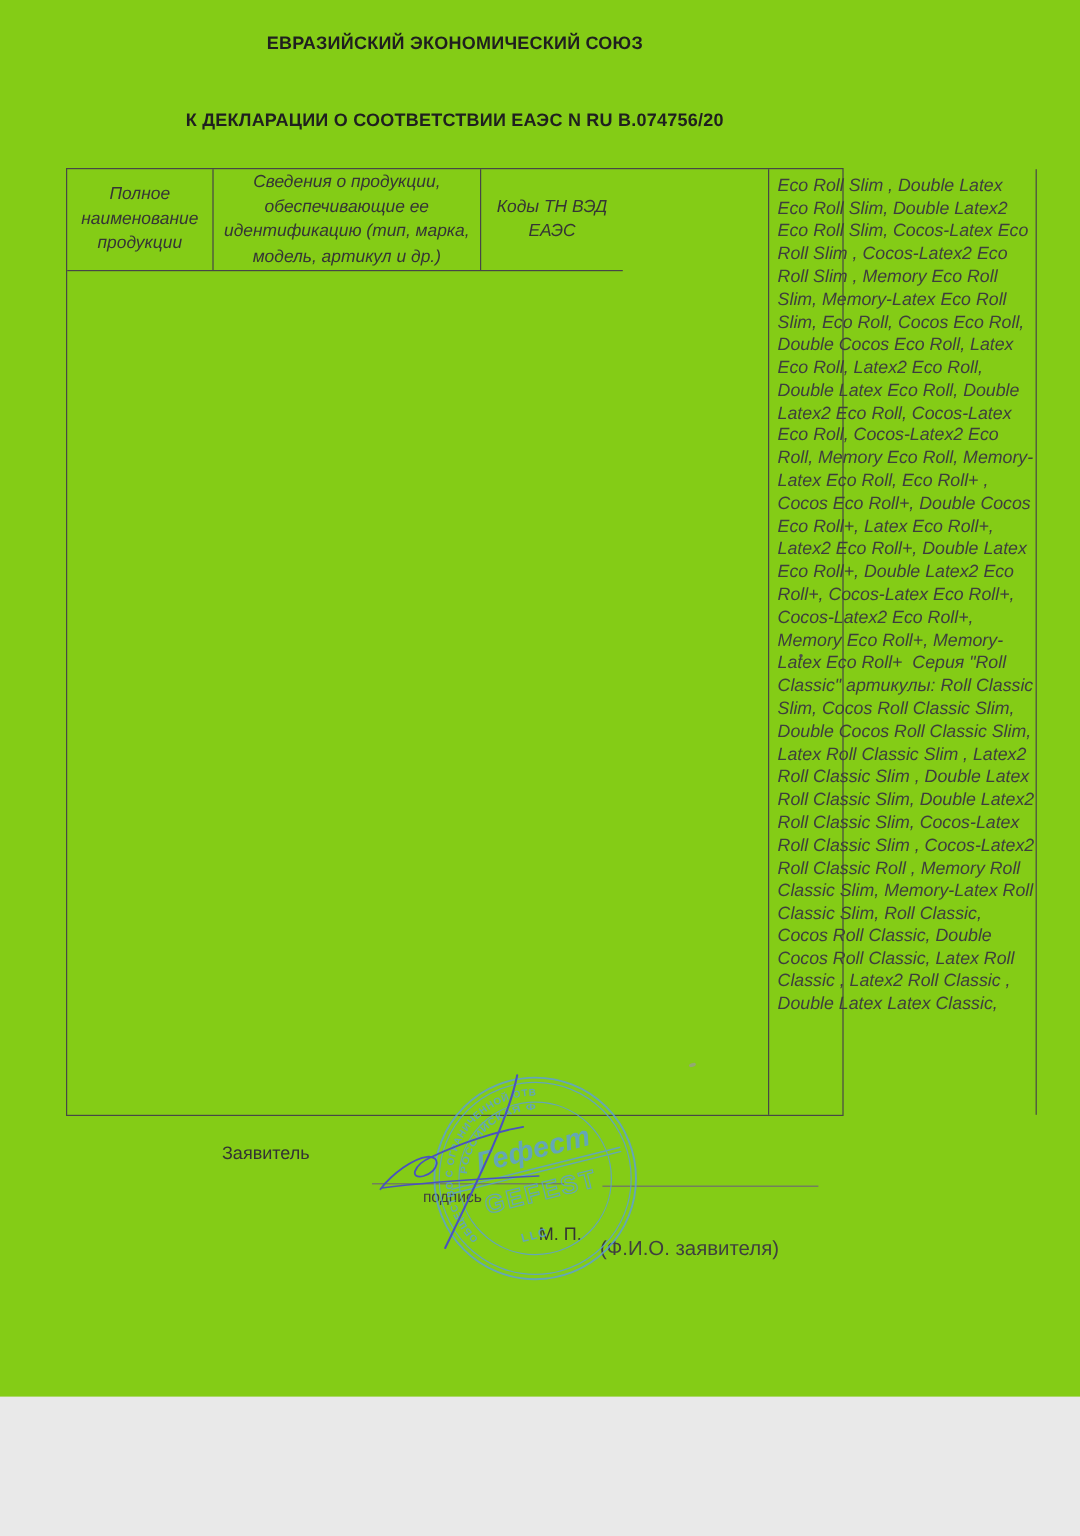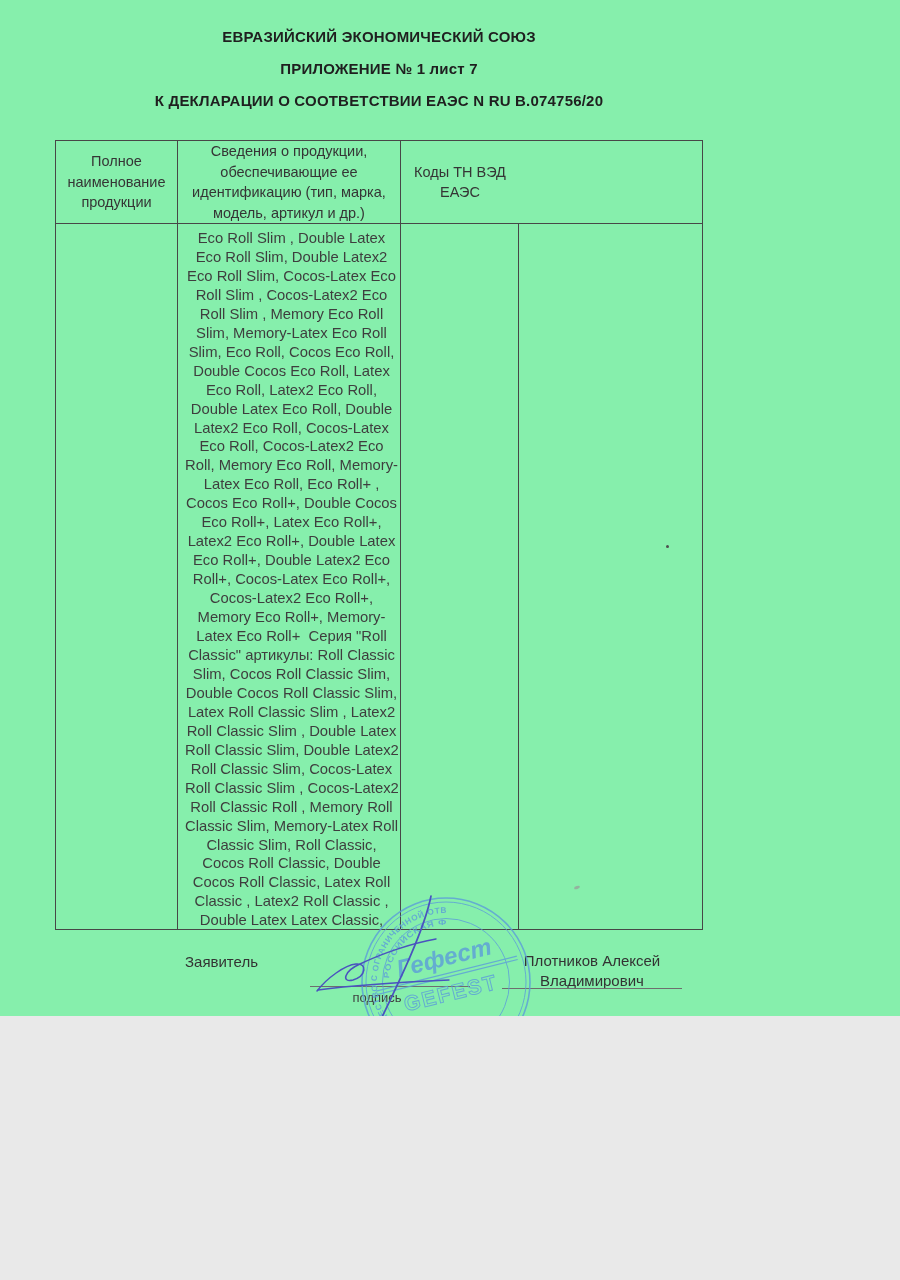--- a/index.html
+++ b/index.html
@@ -1,32 +1,32 @@
 <!DOCTYPE html>
 <html><head>
 <meta charset="utf-8">
 <style>
   html,body{margin:0;padding:0;background:#e9e9e9;}
   .page{
-    position:relative;width:900px;height:1016px;background:#86efac;
+    position:relative;width:900px;height:1164px;background:#84cc16;
     font-family:"Liberation Sans", sans-serif;color:#333;overflow:hidden;
   }
   .hdr{
     position:absolute;left:55px;width:648px;text-align:center;
     font-weight:bold;font-size:15px;letter-spacing:.2px;color:#1f1f1f;white-space:pre;
   }
   .h1{top:28px;} .h2{top:60px;} .h3{top:92px;}
 
   .doc-table{
     position:absolute;left:55px;top:140px;width:648px;height:790px;
-    border:1.5px solid #474747;display:flex;flex-direction:column;box-sizing:border-box;
+    border:1.5px solid #474747;display:flex;flex-direction:row;box-sizing:border-box;font-style:italic;
   }
   .thead{display:flex;height:85px;border-bottom:1.5px solid #474747;box-sizing:border-box;}
   .tbody{display:flex;flex:1;}
-  .c1{width:122px;} .c2{width:223px;text-align:center;} .c3{width:118px;} .c4{flex:1;}
+  .c1{width:122px;} .c2{width:223px;} .c3{width:118px;} .c4{flex:1;}
   .th{
     border-right:1.5px solid #474747;box-sizing:border-box;
     display:flex;flex-direction:column;justify-content:center;align-items:center;
     font-size:14.5px;line-height:20.5px;color:#353535;text-align:center;
   }
   .td{border-right:1.5px solid #474747;box-sizing:border-box;position:relative;}
   .th:last-child,.td:last-child{border-right:none;}
   .td.c2{padding:5px 2px 0 7px;font-size:14.8px;line-height:18.95px;color:#3e3e3e;}
   .td.c2 .line,.th .line{white-space:pre;}
 
@@ -53,21 +53,20 @@
   .speck1{position:absolute;left:666px;top:545px;width:3px;height:3px;background:#4f4f4f;border-radius:50%;}
   .speck2{position:absolute;left:574px;top:886px;width:6px;height:3px;background:#9a9a9a;border-radius:50%;
     opacity:.7;transform:rotate(-18deg);}
 </style>
 </head>
 <body>
 
 <div class="page">
 
   <div class="hdr h1">ЕВРАЗИЙСКИЙ ЭКОНОМИЧЕСКИЙ СОЮЗ</div>
-  <div class="hdr h2">ПРИЛОЖЕНИЕ № 1 лист 7</div>
   <div class="hdr h3">К ДЕКЛАРАЦИИ О СООТВЕТСТВИИ ЕАЭС N RU В.074756/20</div>
 
   <div class="doc-table">
     <div class="thead">
       <div class="th c1">
           <div class="line">Полное</div>
           <div class="line">наименование</div>
           <div class="line">продукции</div>
         </div>
       <div class="th c2">
@@ -126,24 +125,20 @@
       <div class="td c4"></div>
     </div>
   </div>
 
   <div class="flabel applicant">Заявитель</div>
 
   <div class="sig-line"></div>
   <div class="podpis">подпись</div>
   <div class="flabel mp">М. П.</div>
 
-  <div class="name-block">
-    <div class="name-l1">Плотников Алексей</div>
-    <div class="name-l2">Владимирович</div>
-  </div>
   <div class="name-line"></div>
   <div class="fio">(Ф.И.О. заявителя)</div>
 
   <svg class="stamp" viewBox="0 0 200 200">
     <defs>
       <path id="ring-outer" d="M 100,31 a 69,69 0 1 1 -0.1,0"></path>
       <path id="ring-inner" d="M 100,43 a 57,57 0 1 1 -0.1,0"></path>
     </defs>
     <circle cx="100" cy="100" r="84" fill="none" stroke-width="1.6" stroke="#5d9fd9"></circle>
     <circle cx="100" cy="100" r="80" fill="none" stroke-width="1" stroke="#5d9fd9"></circle>

